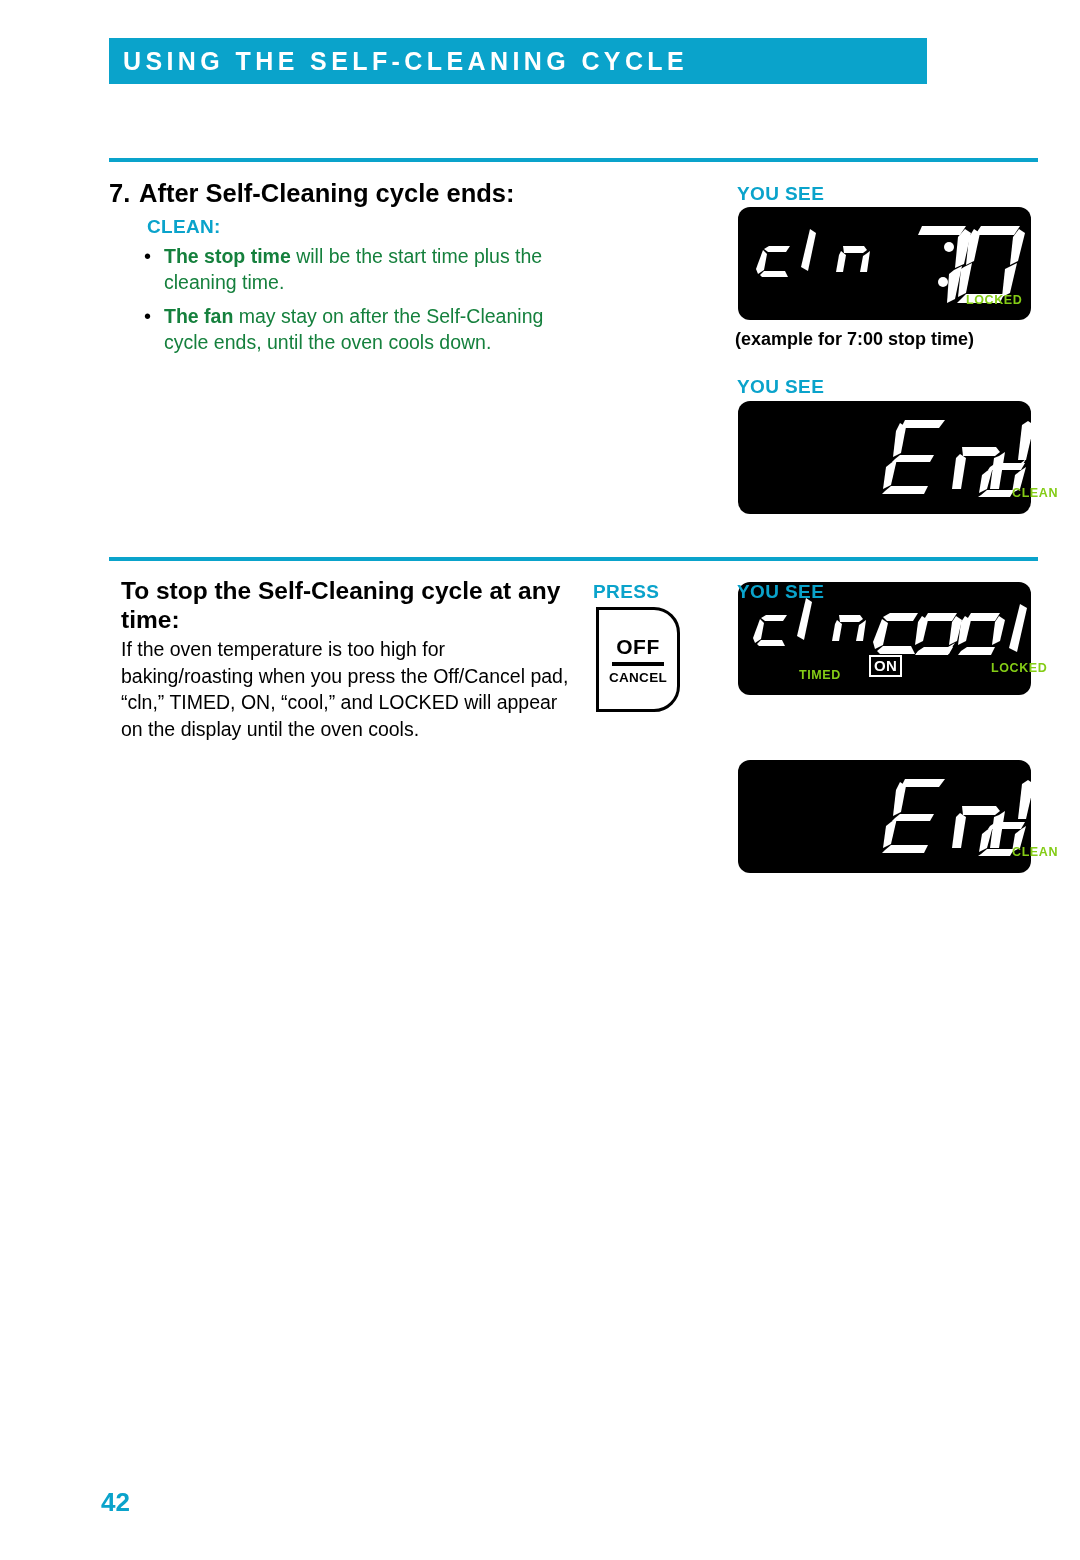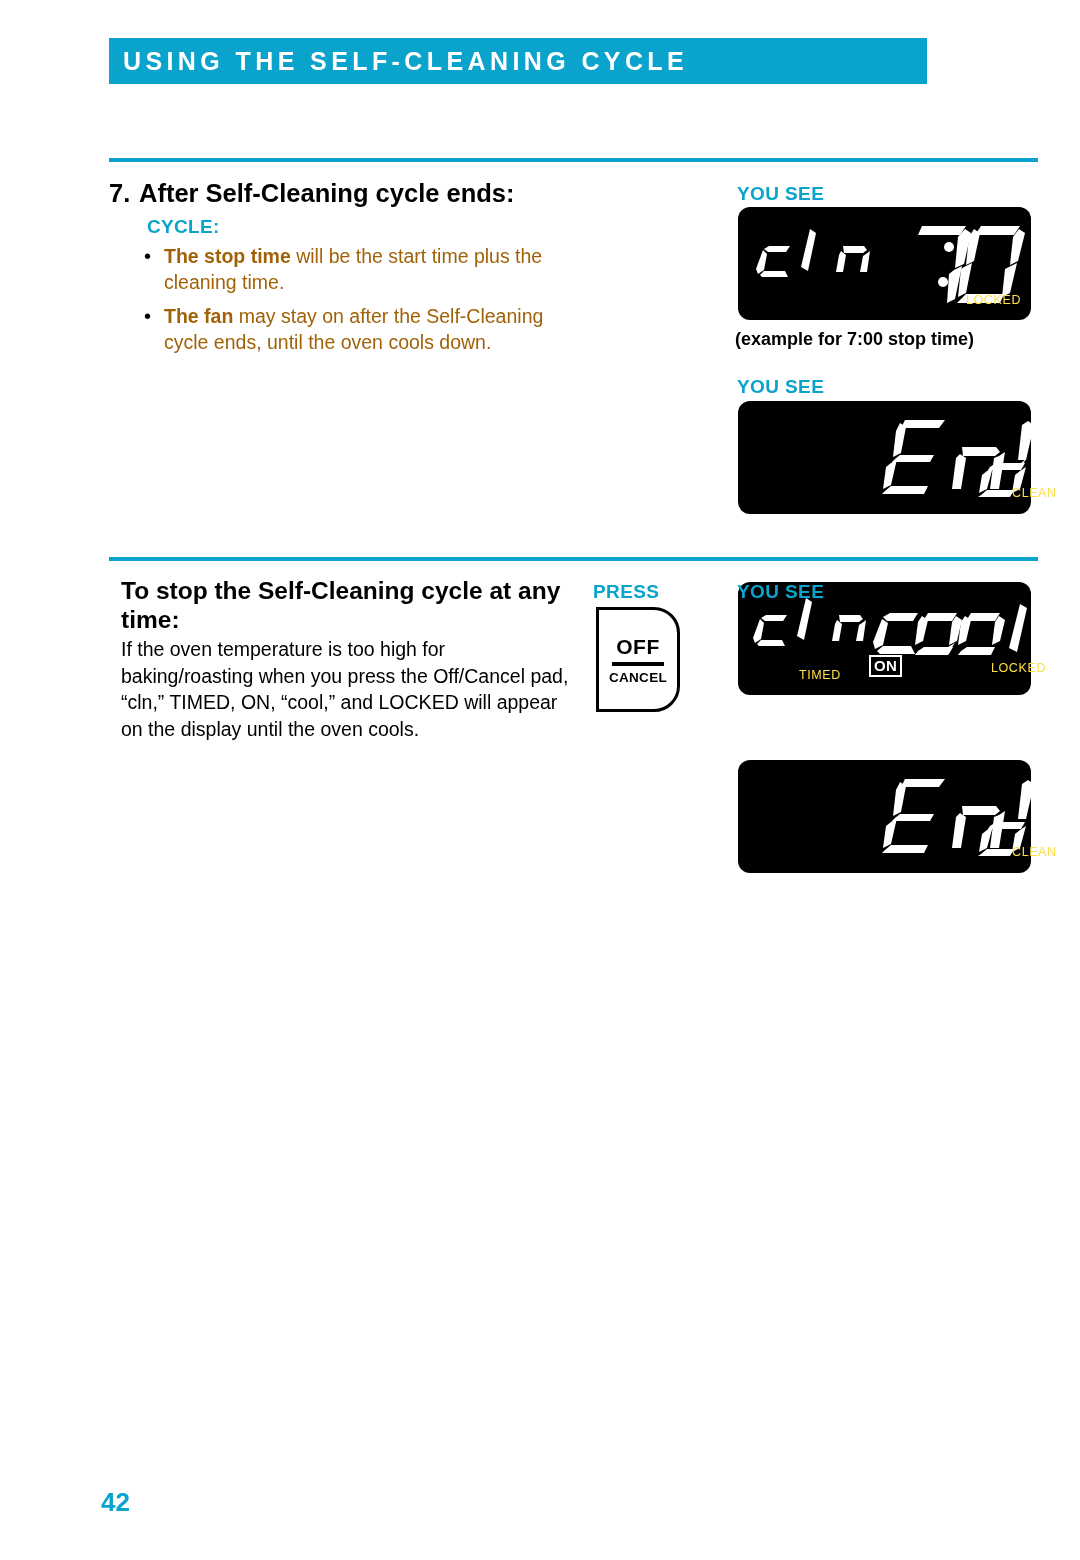--- a/index.html
+++ b/index.html
@@ -74,21 +74,21 @@
     position: absolute;
     left: 105px;
     top: 244px;
     width: 420px;
   }
   .bullet {
     position: relative;
     padding-left: 22px;
     font-size: 19.5px;
     line-height: 1.32;
-    color: #a16207;
+    color: #15803d;
     margin-bottom: 9px;
   }
   .bullet::before {
     content: "\2022";
     position: absolute;
     left: 2px;
     top: -1px;
     font-size: 20px;
     color: #000;
   }
@@ -147,23 +147,23 @@
   .lcd-2 { left: 701px; top: 401px; width: 293px; height: 113px; }
   .lcd-3 { left: 701px; top: 582px; width: 293px; height: 113px; }
   .lcd-4 { left: 701px; top: 760px; width: 293px; height: 113px; }
 
   .lcd svg { display: block; }
   .seg-layer { position: absolute; left: 0; top: 0; }
 
   
   .ann {
     position: absolute;
-    color: #fde047;
+    color: #84cc16;
     font-size: 12.5px;
-    font-weight: normal;
+    font-weight: bold;
     letter-spacing: 0.6px;
     line-height: 1;
     padding-left: 40px;
   }
   .ann-box {
     position: absolute;
     color: #ffffff;
     font-size: 15px;
     font-weight: bold;
     letter-spacing: 0.4px;
@@ -228,21 +228,21 @@
     <div class="header-title">USING THE SELF-CLEANING CYCLE</div>
   </div>
 
   <div class="rule rule-top"></div>
   <div class="rule rule-mid"></div>
 
   <div class="sec1-heading">
     <span class="num">7.</span><span>After Self-Cleaning cycle ends:</span>
   </div>
 
-  <div class="notes-label">CYCLE:</div>
+  <div class="notes-label">CLEAN:</div>
 
   <div class="bullets">
     <div class="bullet">
       <b>The stop time</b><span> will be the start time plus the cleaning time.</span>
     </div>
     <div class="bullet">
       <b>The fan</b><span> may stay on after the Self-Cleaning cycle ends, until the oven cools down.</span>
     </div>
   </div>
 

